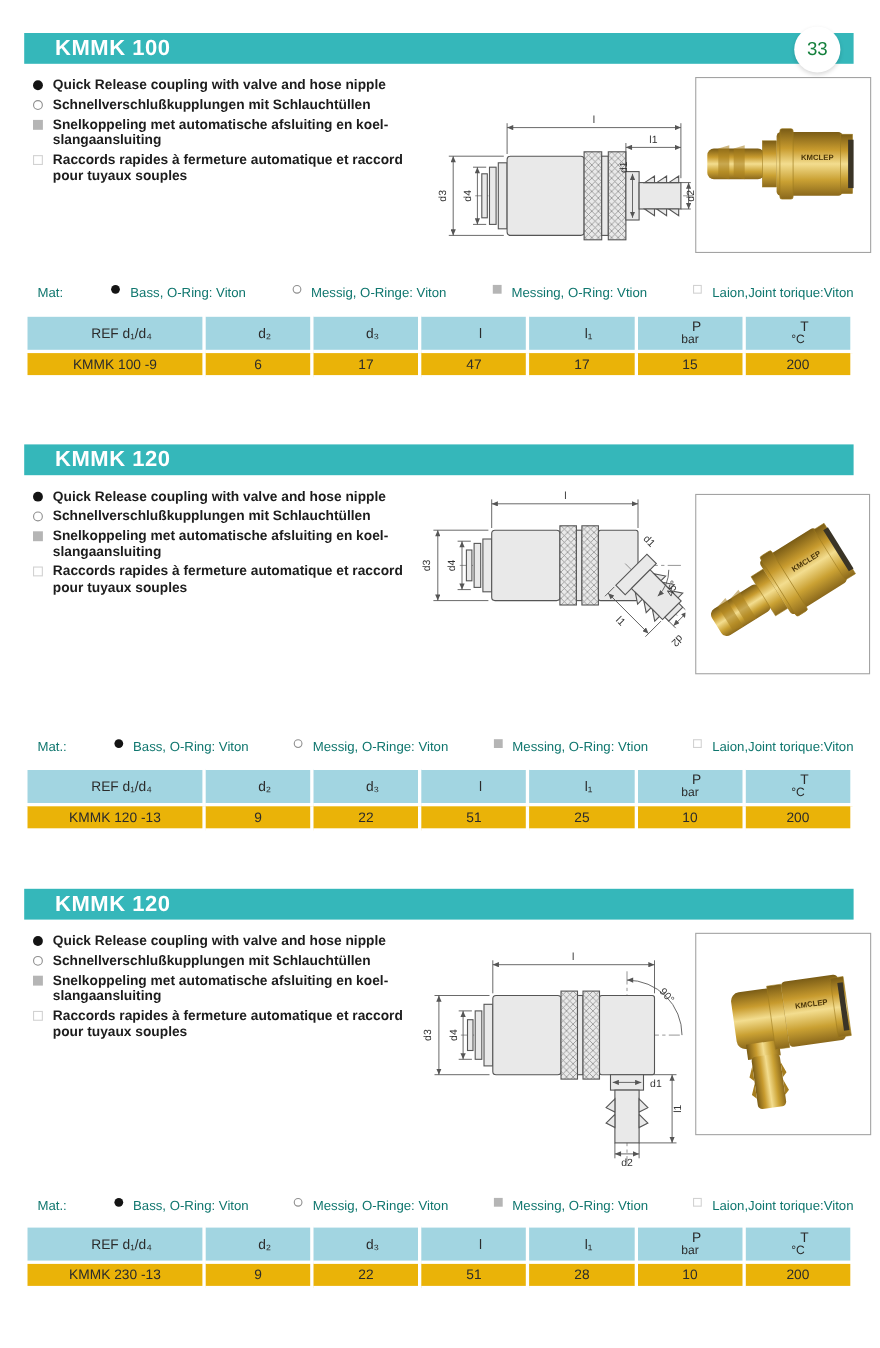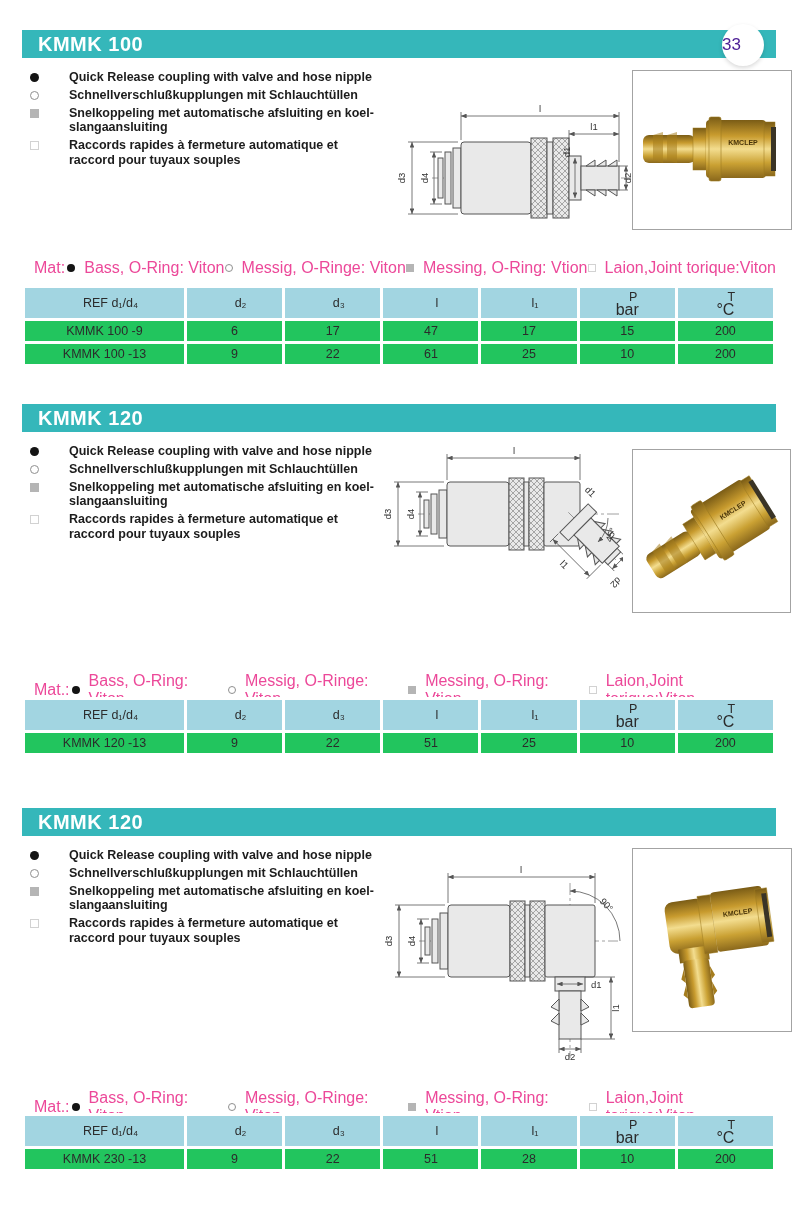--- a/index.html
+++ b/index.html
@@ -2,62 +2,62 @@
 <html><head>
 <meta charset="utf-8">
 <style>
   html,body{margin:0;padding:0;}
   body{width:800px;height:1225px;position:relative;background:#fff;
        font-family:"Liberation Sans",sans-serif;color:#222;overflow:hidden;}
   .section{position:absolute;left:0;width:800px;}
   #s1{top:30px}#s2{top:404px}#s3{top:808px}
 
   .bar{position:absolute;left:22px;top:0;width:754px;height:28px;background:#35b7ba;
-       color:#fff;font-weight:bold;font-size:20px;line-height:28px;padding-left:16px;
+       color:#fff;font-weight:bold;font-size:20px;line-height:28px;padding-left:28px;
        box-sizing:border-box;letter-spacing:.5px;}
   .pagenum{position:absolute;left:722px;top:-6px;width:42px;height:42px;background:#fff;
-       border-radius:50%;text-align:left;line-height:42px;font-size:17px;color:#4c1d95;
+       border-radius:50%;text-align:center;line-height:42px;font-size:17px;color:#15803d;
        box-shadow:0 2px 4px rgba(0,0,0,.15);}
 
   .bullets{position:absolute;left:30px;top:40px;width:356px;}
   .bullet{display:flex;margin-bottom:3px;font-weight:bold;font-size:12.5px;
-          line-height:1.18;color:#1c1c1c;gap:21px;}
+          line-height:1.18;color:#1c1c1c;}
   .bmark{flex:0 0 9px;width:9px;height:9px;margin:3px 9px 0 0;}
   .bm-filled-circle{background:#141414;border-radius:50%;}
   .bm-open-circle{border:1.5px solid #8f8f8f;border-radius:50%;box-sizing:border-box;}
   .bm-filled-square{background:#b5b5b5;}
   .bm-open-square{border:1.5px solid #d2d2d2;box-sizing:border-box;}
 
   .photo{position:absolute;left:632px;border:1px solid #a3a3a3;background:#fff;}
   #s1 .photo{top:40px;width:158px;height:158px;}
   #s2 .photo{top:45px;width:157px;height:162px;}
   #s3 .photo{top:40px;width:158px;height:182px;}
 
   .drawing{position:absolute;}
   #s1 .drawing{left:388px;top:66px;}
   #s2 .drawing{left:378px;top:38px;}
   #s3 .drawing{left:383px;top:45px;}
 
   .matline{position:absolute;left:34px;width:742px;display:flex;align-items:center;
-           justify-content:space-between;font-size:16px;color:#ec4899;}
+           justify-content:space-between;font-size:12px;color:#0f766e;}
   #s1 .matline{top:229px}#s2 .matline{top:268px}#s3 .matline{top:281px}
   .matlabel{margin-right:2px;}
-  .matgroup{display:flex;align-items:center;}
+  .matgroup{display:flex;align-items:flex-start;}
   .mmark{width:8px;height:8px;margin-right:9px;flex:0 0 8px;}
 
   .dtable{position:absolute;left:22px;width:754px;border-collapse:collapse;
           table-layout:fixed;}
   #s1 .dtable{top:255px}#s2 .dtable{top:293px}#s3 .dtable{top:305px}
   .dtable th,.dtable td{border:3px solid #fff;text-align:center;padding:0;
           font-size:12.5px;color:#2b2b2b;}
   .dtable th{background:#a2d5e1;height:30px;font-weight:normal;}
-  .dtable td{background:#22c55e;height:20px;}
+  .dtable td{background:#eab308;height:20px;}
   .dtable col.c0{width:162px;}
   .ht{display:block;line-height:13px;padding-left:12px;}
-  .hb{display:block;font-size:16px;line-height:11px;}
+  .hb{display:block;font-size:11px;line-height:11px;}
   .hb:empty{display:none;}
 
   .dim{font-size:9.5px;fill:#333;font-family:"Liberation Sans",sans-serif;}
   .plabel{font-size:7px;font-weight:bold;fill:#4a3508;font-family:"Liberation Sans",sans-serif;}
 </style>
 </head>
 <body>
 
 <div class="section" id="s1">
   <div class="bar">
@@ -216,29 +216,20 @@
             <span class="hb">°C</span>
           </th>
     </tr>
     <tr>
       <td>KMMK 100  -9</td>
       <td>6</td>
       <td>17</td>
       <td>47</td>
       <td>17</td>
       <td>15</td>
-      <td>200</td>
-    </tr>
-    <tr>
-      <td>KMMK 100  -13</td>
-      <td>9</td>
-      <td>22</td>
-      <td>61</td>
-      <td>25</td>
-      <td>10</td>
       <td>200</td>
     </tr>
   </tbody>
     </table>
 </div>
 
 <div class="section" id="s2">
   <div class="bar">
     <span>KMMK 120</span>
   </div>

